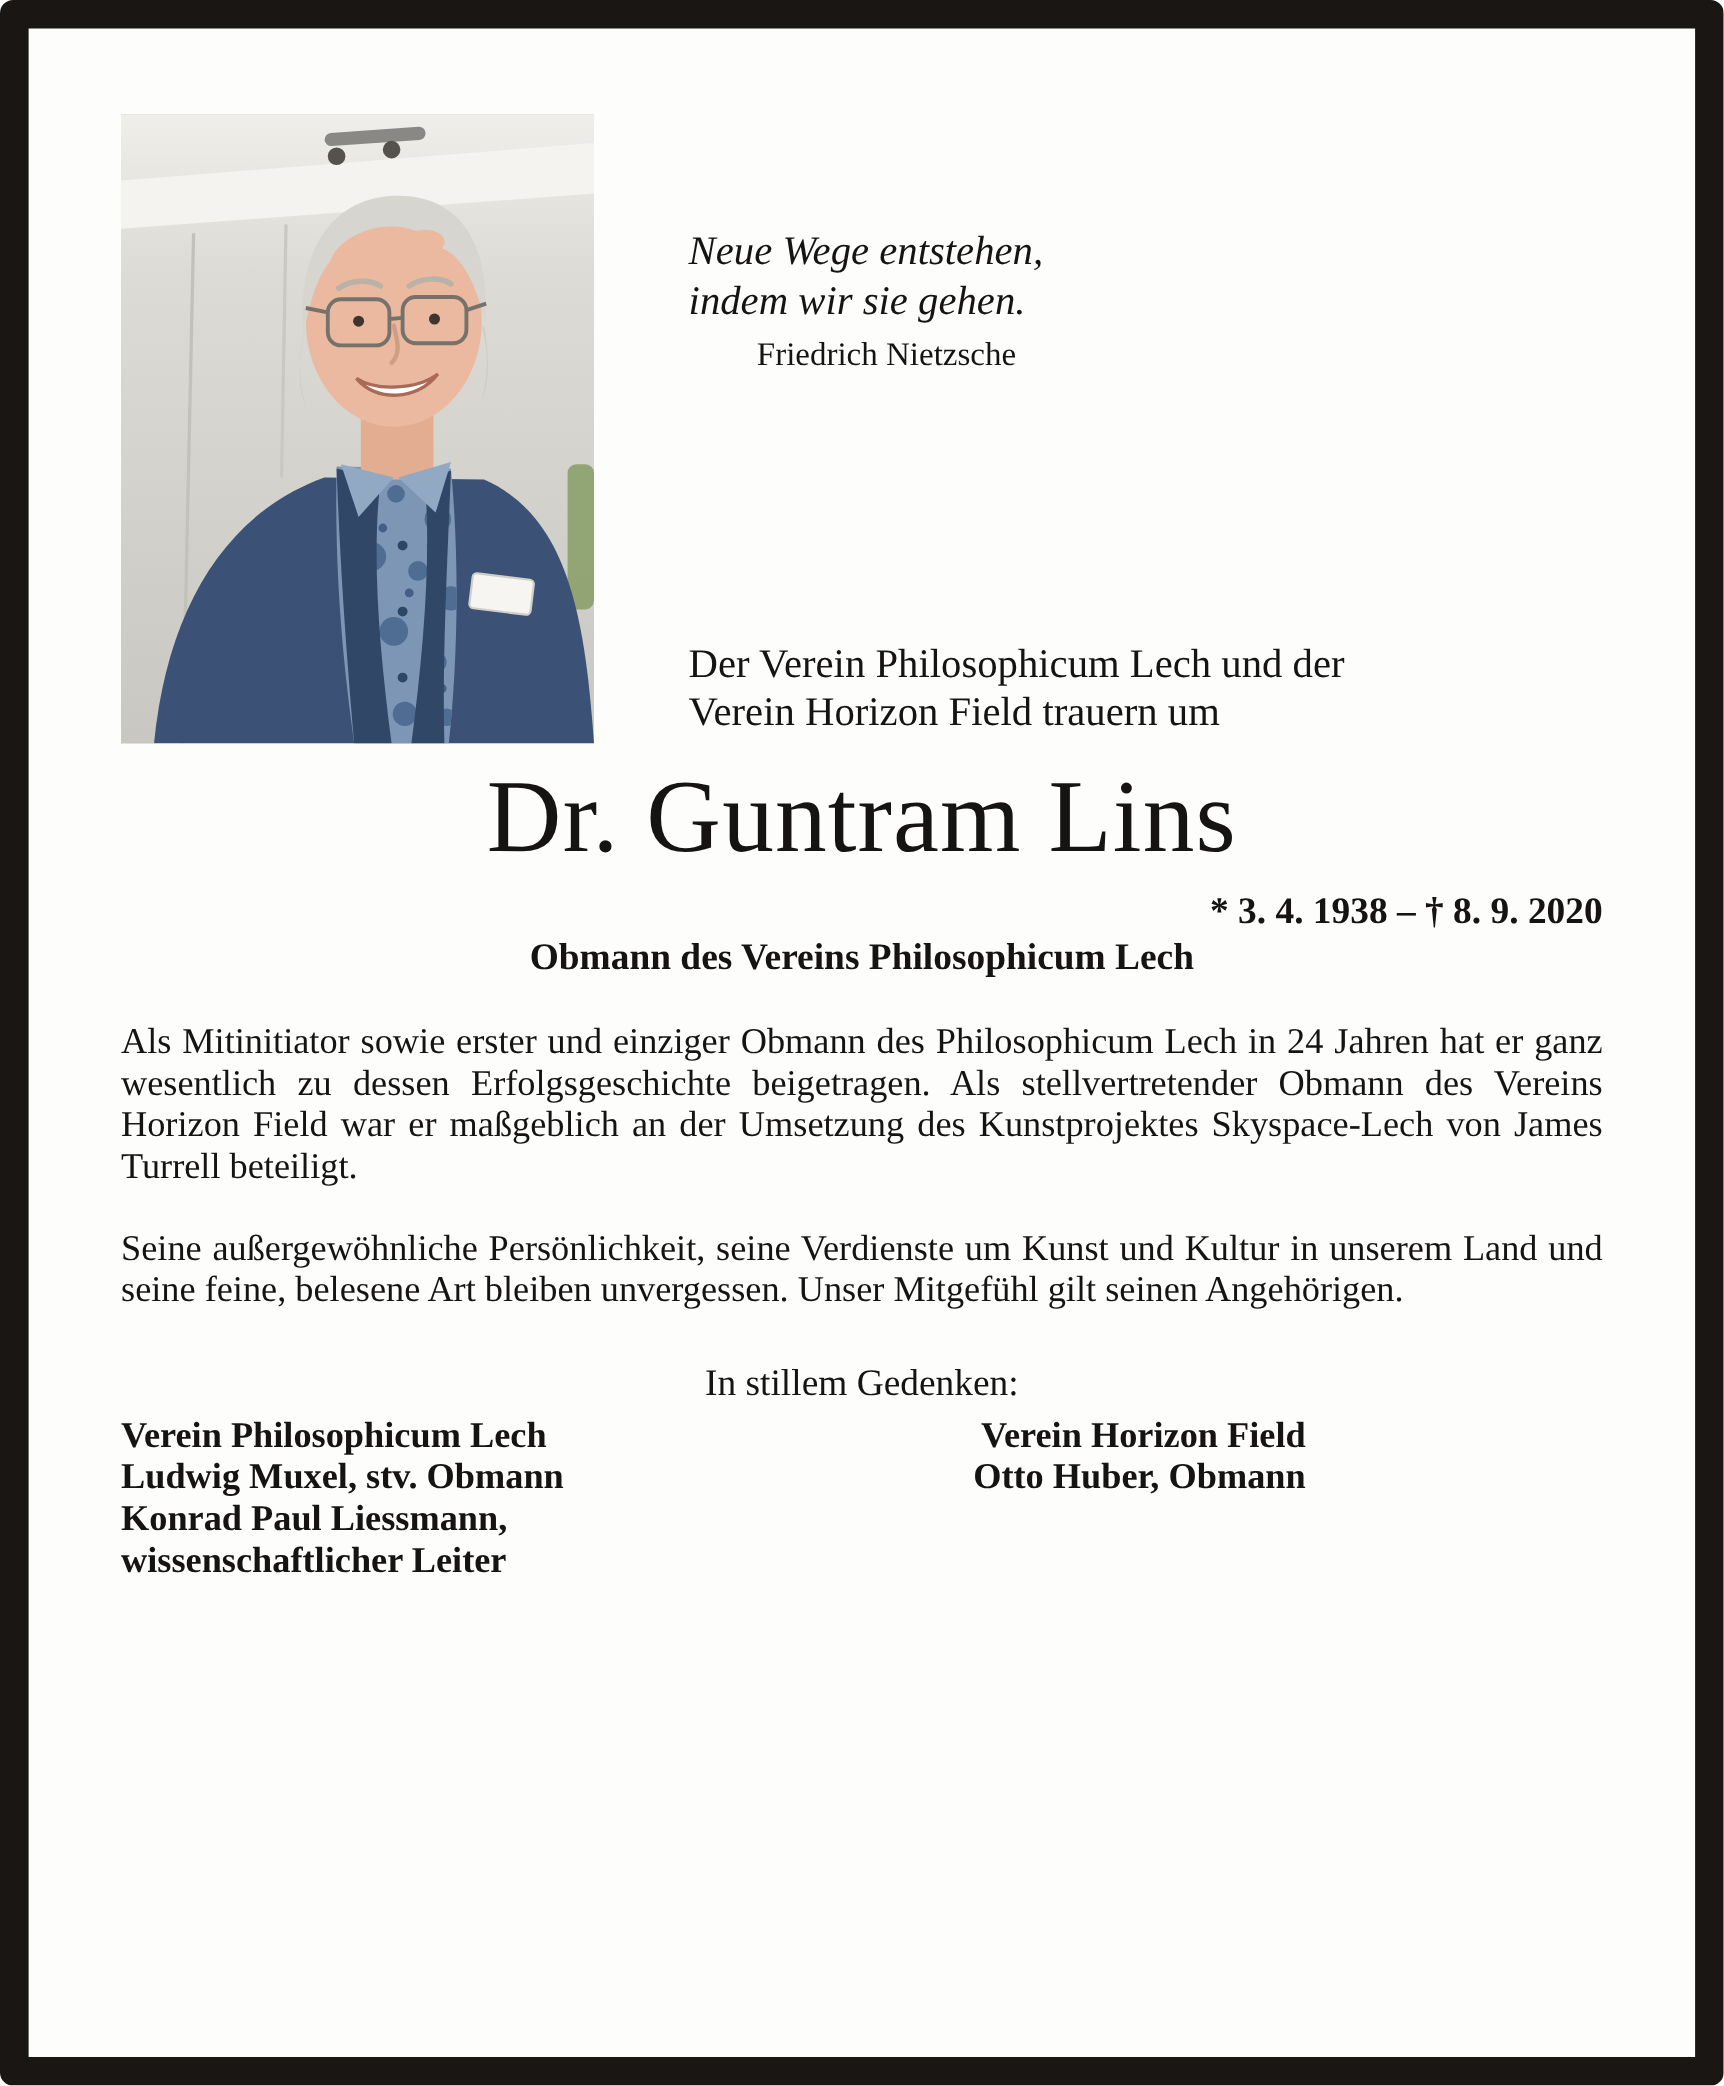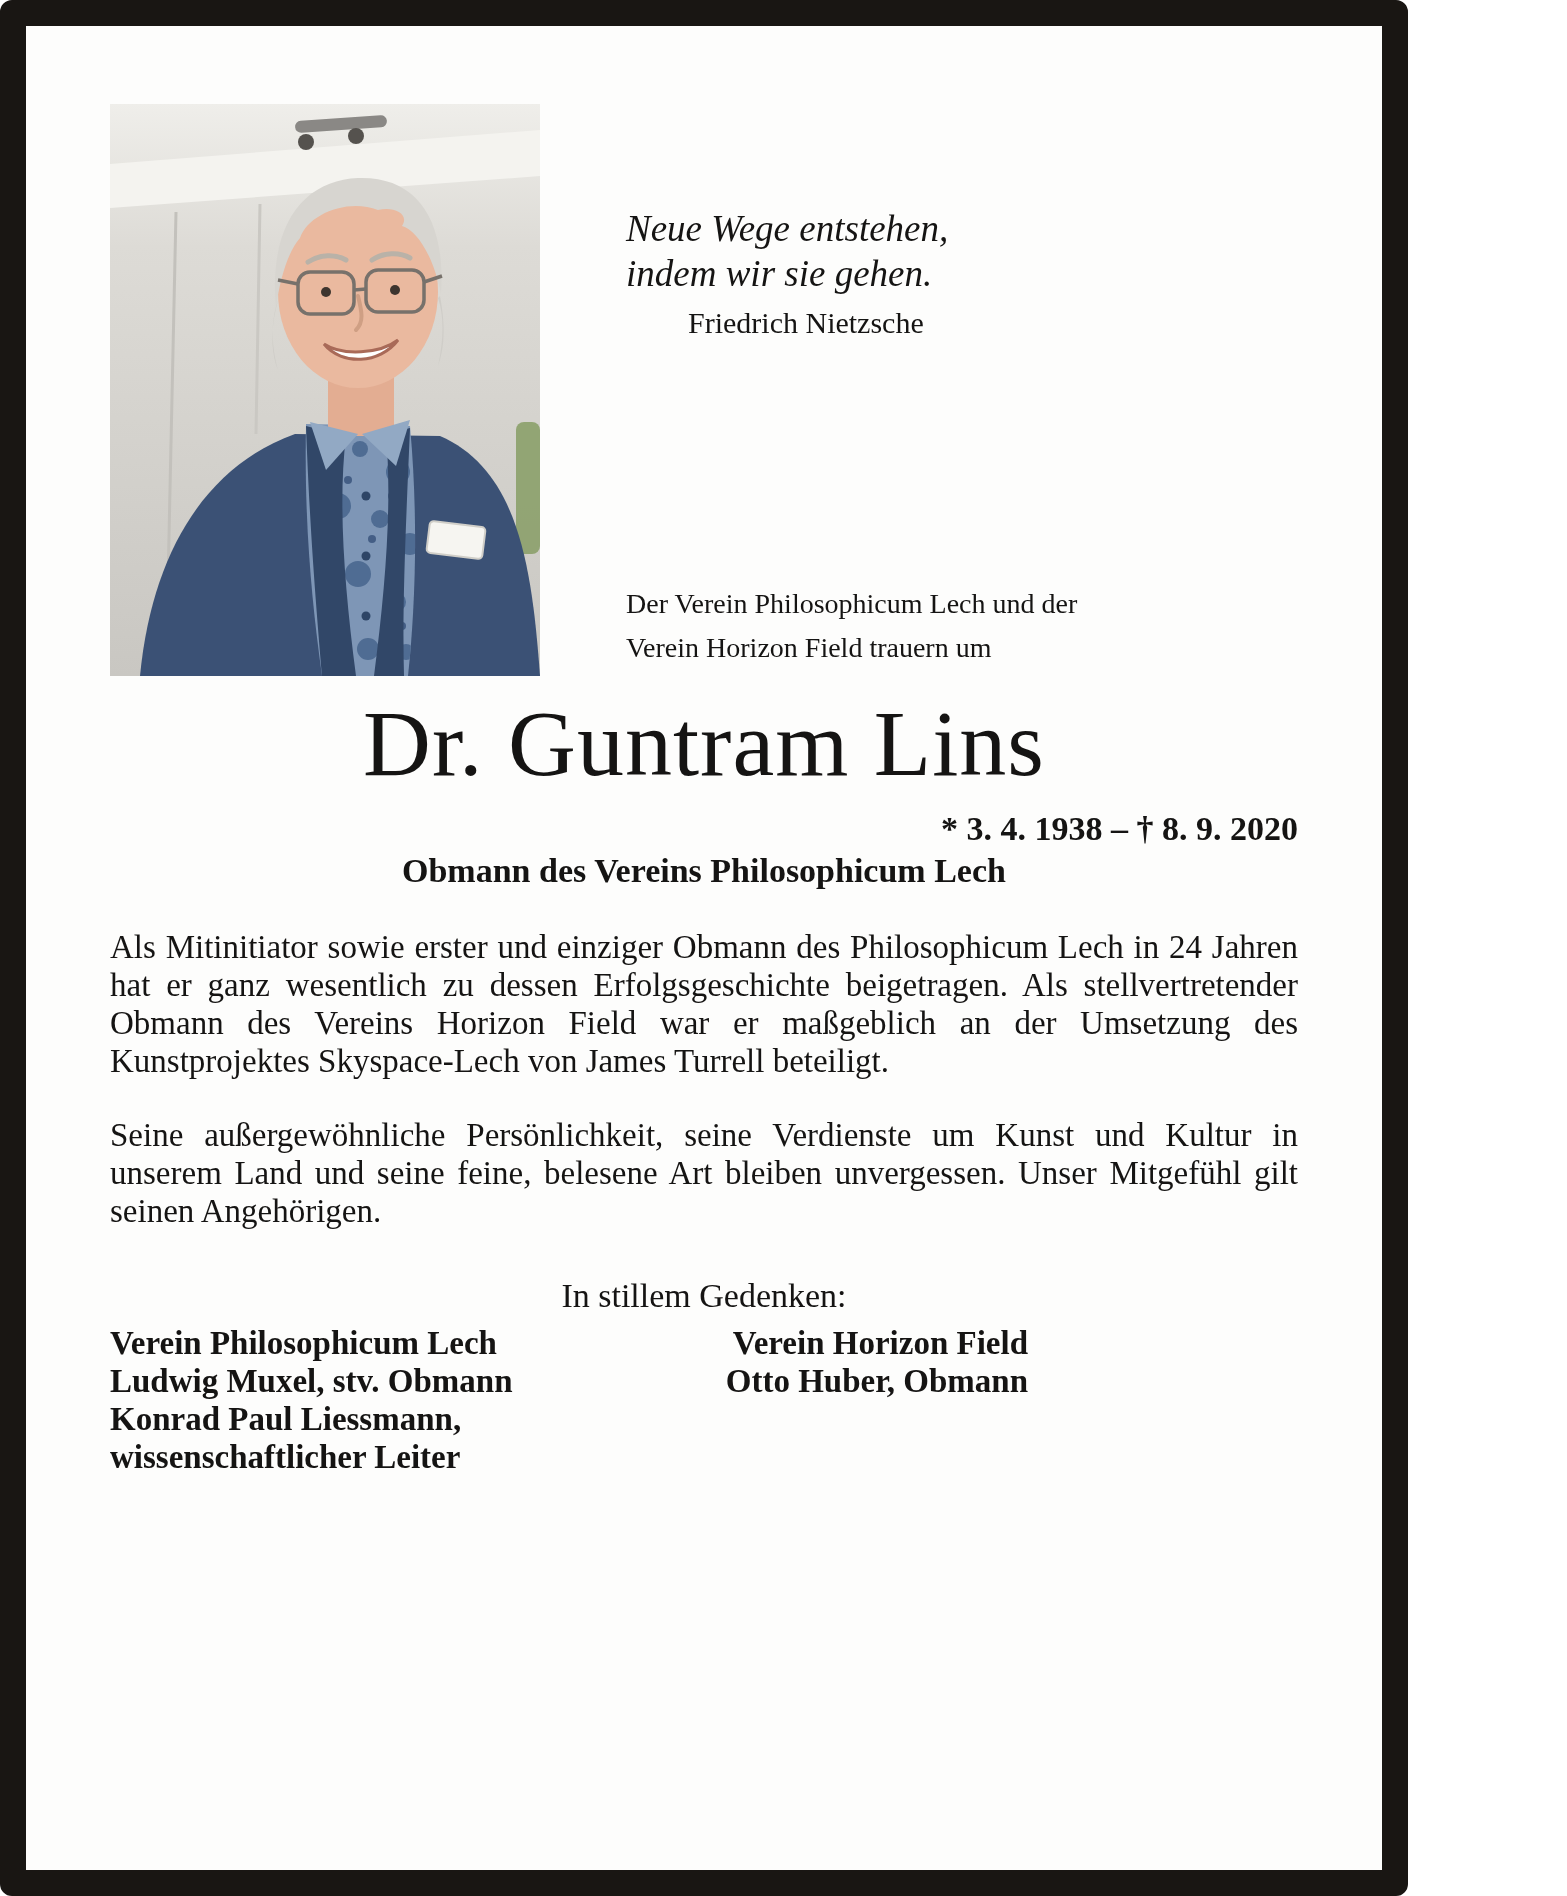--- a/index.html
+++ b/index.html
@@ -1,18 +1,18 @@
 <!DOCTYPE html>
 <html><head>
 <meta charset="utf-8">
 <style>
   * { box-sizing: border-box; }
   html, body { margin: 0; padding: 0; background: #ffffff; }
   .page {
-    width: 1408px;
+    width: 1567px;
     height: 1896px;
     border: 26px solid #191613;
     border-radius: 12px;
     background: #fdfdfc;
     overflow: hidden;
     position: relative;
     font-family: "Liberation Serif", serif;
     color: #151413;
   }
   .content { padding: 78px 84px 0 84px; }
@@ -24,21 +24,21 @@
   }
   .photo svg { display: block; width: 100%; height: 100%; }
 
   .top-right {
     flex: 1; display: flex; flex-direction: column;
     justify-content: space-between;
     padding: 102px 0 6px 86px;
   }
   .quote-line { font-style: italic; font-size: 37px; line-height: 45px; }
   .quote-attr { font-size: 30px; line-height: 38px; padding-left: 62px; margin-top: 8px; }
-  .intro-line { font-size: 28px; line-height: 44px; }
+  .intro-line { font-size: 37px; line-height: 44px; }
 
   .name {
     margin: 16px 0 0 0; text-align: center;
     font-weight: 400; font-size: 94px; line-height: 102px;
     letter-spacing: 1px;
   }
   .dates { margin-top: 14px; text-align: right; font-weight: 700; font-size: 34px; line-height: 42px; }
   .role  { text-align: center; font-weight: 700; font-size: 34px; line-height: 42px; }
 
   .body-par {

